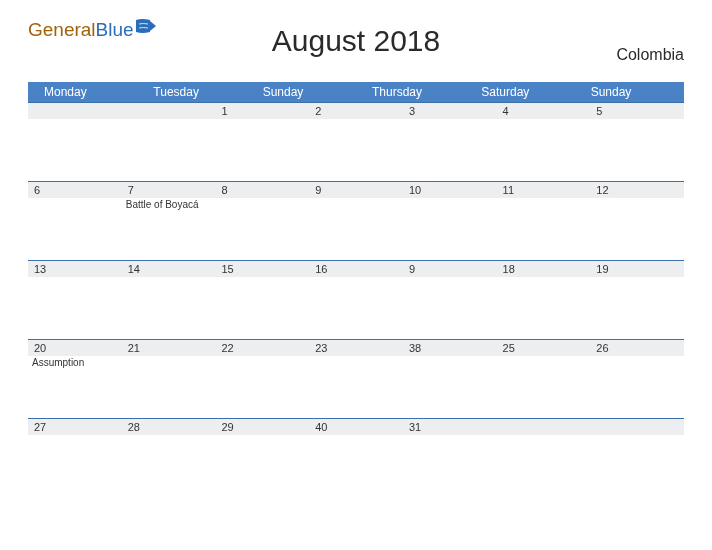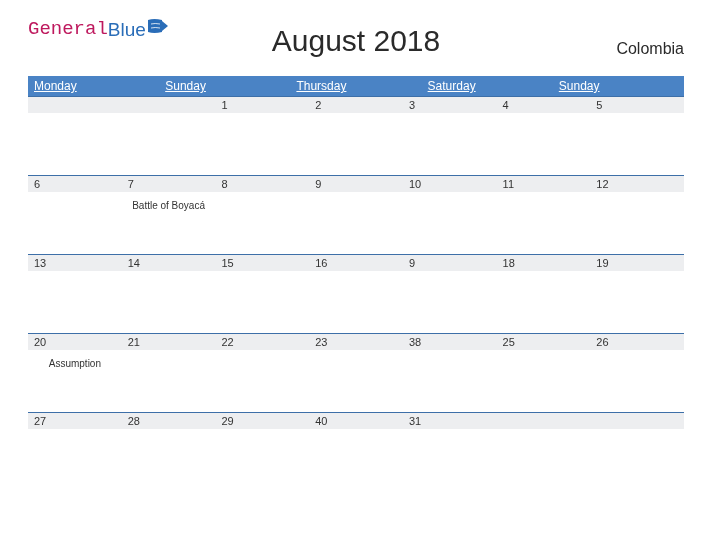--- a/index.html
+++ b/index.html
@@ -18,69 +18,67 @@
     margin-bottom: 18px;
     position: relative;
   }
   .logo {
     display: flex;
     align-items: flex-start;
     font-size: 19px;
     font-weight: 400;
     line-height: 1;
   }
-  .logo .general { color: #be185d; font-family: Liberation Mono, monospace; }
+  .logo .general { color: #a16207; }
   .logo .blue { color: #2a6db8; font-weight: 500; text-align: right; }
   .logo-icon { margin-left: 2px; margin-top: -2px; }
   .title {
     position: absolute;
     left: 50%;
     transform: translateX(-50%);
     font-size: 30px;
     font-weight: 400;
     color: #2a2a2a;
     top: 4px;
   }
   .country {
     font-size: 16px;
     color: #2a2a2a;
-    margin-top: 20px;
+    margin-top: 26px;
   }
   .calendar {
     width: 100%;
   }
   .weekday-row {
     display: flex;
     background: #4a83c5;
     color: #fff;
     font-size: 12px;
   }
   .weekday-cell {
     flex: 1;
-    padding: 3px 6px 3px 6px;
+    padding: 3px 6px 3px 16px;
     text-align: left;
-    text-decoration: underline;
   }
   .day-num-strip {
     display: flex;
     background: #edeef0;
   }
   .day-num {
     flex: 1;
     padding: 2px 6px;
     font-size: 11px;
     color: #333;
     min-height: 16px;
   }
   .day-body {
     flex: 1;
-    padding: 8px 4px;
+    padding: 1px 4px;
     font-size: 10px;
     color: #333;
-    text-align: center;
   }
   .week-block {
     display: flex;
     flex-direction: column;
     border-top: 1px solid #3d6fa8;
   }
   .week-block .content-area {
     display: flex;
     height: 62px;
   }
@@ -101,20 +99,21 @@
       </svg>
     </span>
   </div>
   <div class="title">August 2018</div>
   <div class="country">Colombia</div>
 </div>
 
 <div class="calendar">
   <div class="weekday-row">
     <div class="weekday-cell">Monday</div>
+    <div class="weekday-cell">Tuesday</div>
     <div class="weekday-cell">Sunday</div>
     <div class="weekday-cell">Thursday</div>
     <div class="weekday-cell">Saturday</div>
     <div class="weekday-cell">Sunday</div>
   </div>
 
   <div id="weeks-container">
       <div class="week-block">
         <div class="day-num-strip">
           <div class="day-num"></div>

